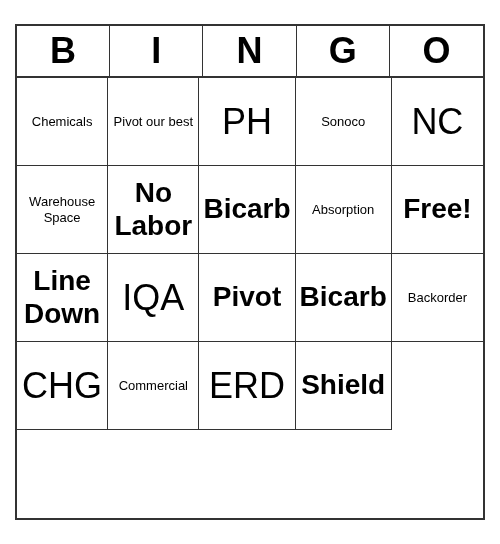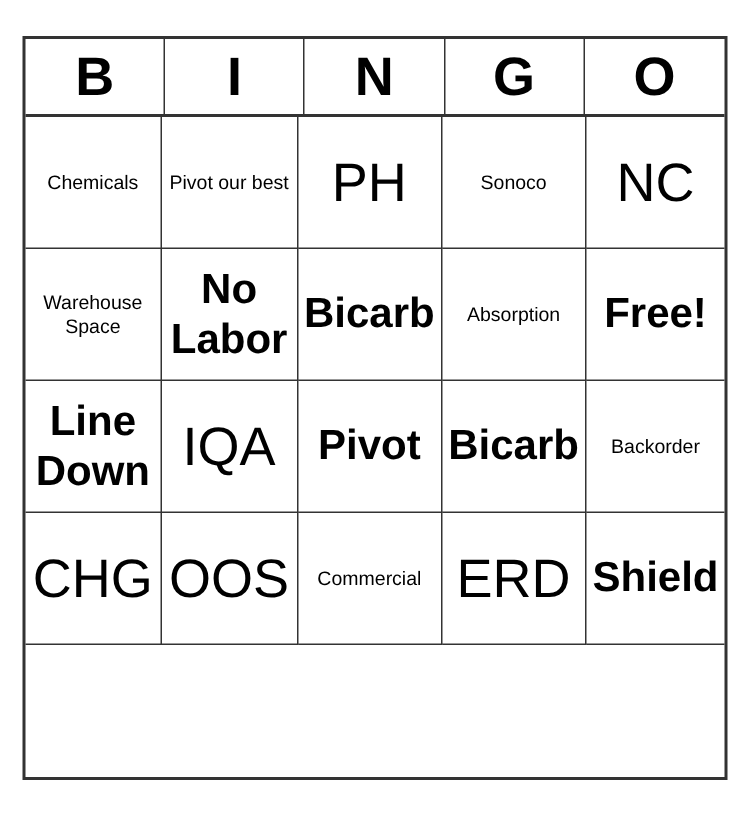--- a/index.html
+++ b/index.html
@@ -142,23 +142,20 @@
       <div class="bingo-cell">
         <span class="cell-text-medium">Bicarb</span>
       </div>
       <div class="bingo-cell">
         <span class="cell-text">Backorder</span>
       </div>
       <div class="bingo-cell">
         <span class="cell-text-xlarge">CHG</span>
       </div>
       <div class="bingo-cell">
-        <span class="cell-text-xlarge">OOS</span>
-      </div>
-      <div class="bingo-cell">
         <span class="cell-text">Commercial</span>
       </div>
       <div class="bingo-cell">
         <span class="cell-text-xlarge">ERD</span>
       </div>
       <div class="bingo-cell">
         <span class="cell-text-large">Shield</span>
       </div>
     </div>
 </div>

